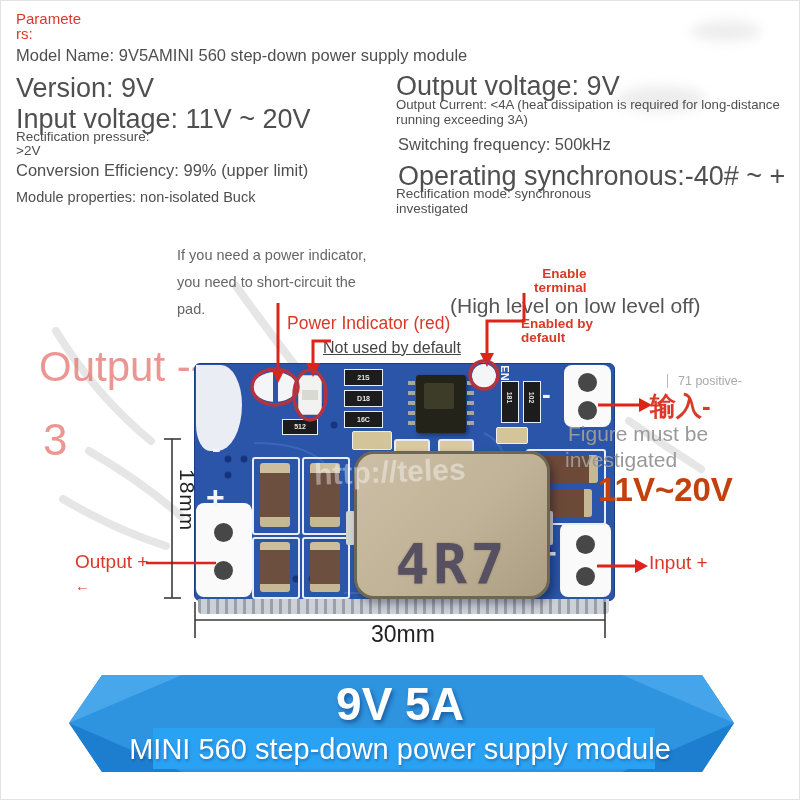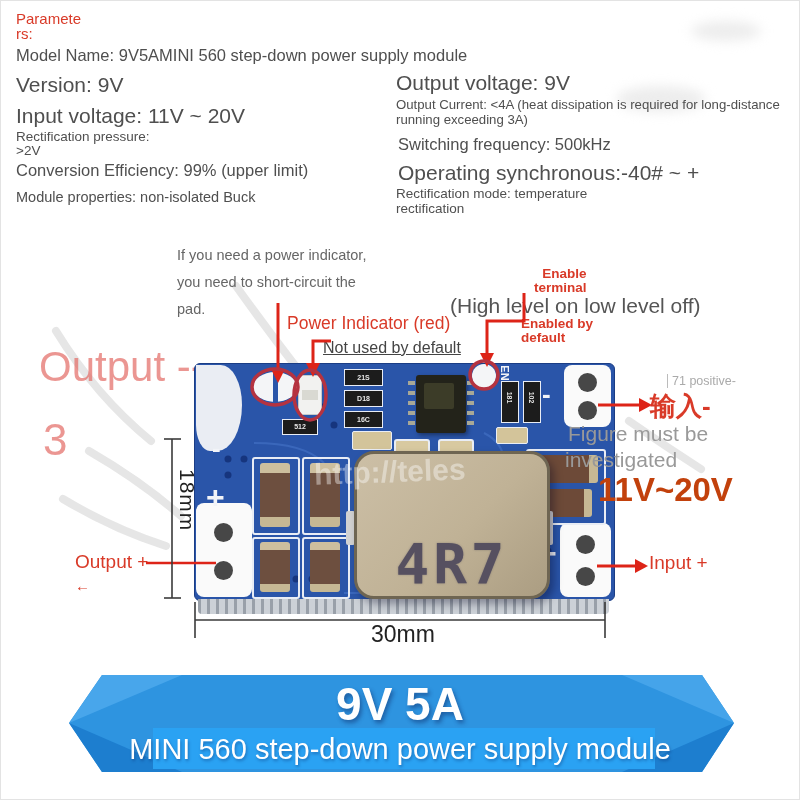--- a/index.html
+++ b/index.html
@@ -1,20 +1,20 @@
 <!DOCTYPE html>
 <html><head>
 <meta charset="utf-8">
 <style>
   html,body{margin:0;padding:0;background:#fff;}
   #canvas{position:relative;width:798px;height:798px;background:#ffffff;border:1px solid #e3e3e3;
           font-family:"Liberation Sans","DejaVu Sans",sans-serif;overflow:hidden;}
   .abs{position:absolute;}
   .red{color:#d93a28;}
-  .lg{font-size:21px;color:#4f4f4f;}
+  .lg{font-size:27px;color:#4f4f4f;}
   .md{font-size:16.5px;color:#4f4f4f;}
   .sm{font-size:13.5px;color:#4f4f4f;line-height:14.5px;}
   .z1{z-index:1}.z2{z-index:2}.z3{z-index:3}.z4{z-index:4}.z5{z-index:5}
   
   #pcb{left:193px;top:362px;width:419px;height:252px;z-index:2;}
   #board{position:absolute;left:0;top:0;width:419px;height:236px;background:#2a55a9;
          border:1px solid #1b3d85;border-radius:6px;}
   #castellation{position:absolute;left:4px;top:236px;width:411px;height:15px;
     background:repeating-linear-gradient(90deg,#99a0a9 0 3px,#ccd1d7 3px 9px);border-radius:0 0 4px 4px;}
   .tblock{position:absolute;background:#fafafa;border-radius:8px;}
@@ -72,40 +72,40 @@
   <div class="abs z3 lg" style="left:15px;top:103px;">Input voltage: 11V ~ 20V</div>
   <div class="abs z3 sm" style="left:15px;top:129px;">Rectification pressure:</div>
   <div class="abs z3 sm" style="left:15px;top:143px;">&gt;2V</div>
   <div class="abs z3 md" style="left:15px;top:160px;">Conversion Efficiency: 99% (upper limit)</div>
   <div class="abs z3 sm" style="left:15px;top:189px;font-size:14.5px;">Module properties: non-isolated Buck</div>
 
   <div class="abs z3 lg" style="left:395px;top:70px;">Output voltage: 9V</div>
   <div class="abs z3 sm" style="left:395px;top:97px;width:404px;font-size:13.2px;">Output Current: &lt;4A (heat dissipation is required for long-distance running exceeding 3A)</div>
   <div class="abs z3 md" style="left:397px;top:134px;">Switching frequency: 500kHz</div>
   <div class="abs z3 lg" style="left:397px;top:160px;">Operating synchronous:-40# ~ +</div>
-  <div class="abs z3 sm" style="left:395px;top:186px;width:200px;">Rectification mode: temperature rectification</div>
+  <div class="abs z3 sm" style="left:395px;top:186px;width:200px;">Rectification mode: synchronous investigated</div>
 
   <div class="abs z4" style="left:176px;top:246px;font-size:14.5px;color:#666;">If you need a power indicator,</div>
   <div class="abs z4" style="left:176px;top:273px;font-size:14.5px;color:#666;">you need to short-circuit the</div>
   <div class="abs z4" style="left:176px;top:300px;font-size:14.5px;color:#666;">pad.</div>
 
   <div class="abs z4 red" style="left:286px;top:312px;font-size:17.5px;">Power Indicator (red)</div>
   <div class="abs z4" style="left:322px;top:338px;font-size:16px;color:#444;text-decoration:underline;">Not used by default</div>
 
   <div class="abs z4 red" style="left:533px;top:266px;font-size:13.5px;line-height:13.5px;font-weight:bold;text-align:right;">
     <div>Enable</div>
     <div>terminal</div>
   </div>
   <div class="abs z4" style="left:449px;top:293px;font-size:21px;color:#555;">(High level on low level off)</div>
   <div class="abs z4 red" style="left:520px;top:316px;font-size:13.5px;line-height:13.5px;font-weight:bold;">
     <div>Enabled by</div>
     <div>default</div>
   </div>
 
-  <div class="abs z4" style="left:666px;top:373px;font-size:12.5px;color:#aaa;border-left:1px solid #bbb;padding-left:4px;">71 positive-</div>
+  <div class="abs z4" style="left:666px;top:373px;font-size:12.5px;color:#aaa;border-left:1px solid #bbb;padding-left:10px;">71 positive-</div>
   <div class="abs z4" style="left:567px;top:421px;font-size:21px;color:#999;">Figure must be</div>
   <div class="abs z4" style="left:564px;top:447px;font-size:21px;color:#999;">investigated</div>
   <div class="abs z4 red" style="left:597px;top:470px;font-size:33px;font-weight:bold;color:#c2410c;">11V~20V</div>
   <div class="abs z4 red" style="left:649px;top:388px;font-size:26px;font-weight:bold;">输入-</div>
   <div class="abs z4 red" style="left:648px;top:551px;font-size:19px;">Input +</div>
   <div class="abs z4 red" style="left:74px;top:550px;font-size:19px;">Output +</div>
   <div class="abs z4 red" style="left:74px;top:576px;font-size:15px;">←</div>
 
   <div class="abs z1" style="left:38px;top:342px;font-size:42px;color:rgba(226,106,100,.7);">Output ---</div>
   <div class="abs z1" style="left:42px;top:414px;font-size:44px;color:rgba(226,106,100,.7);">3</div>

